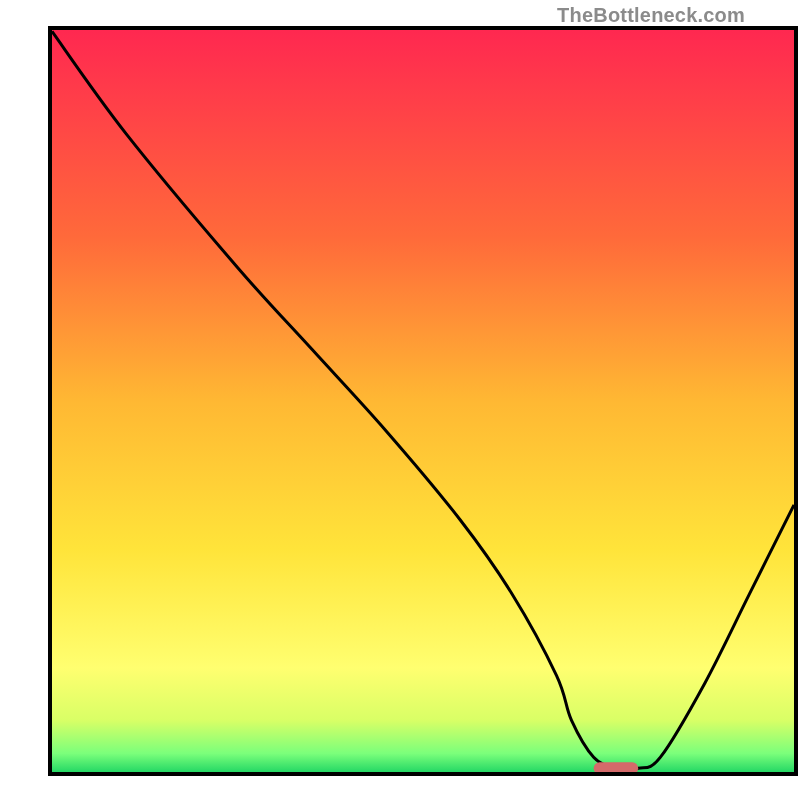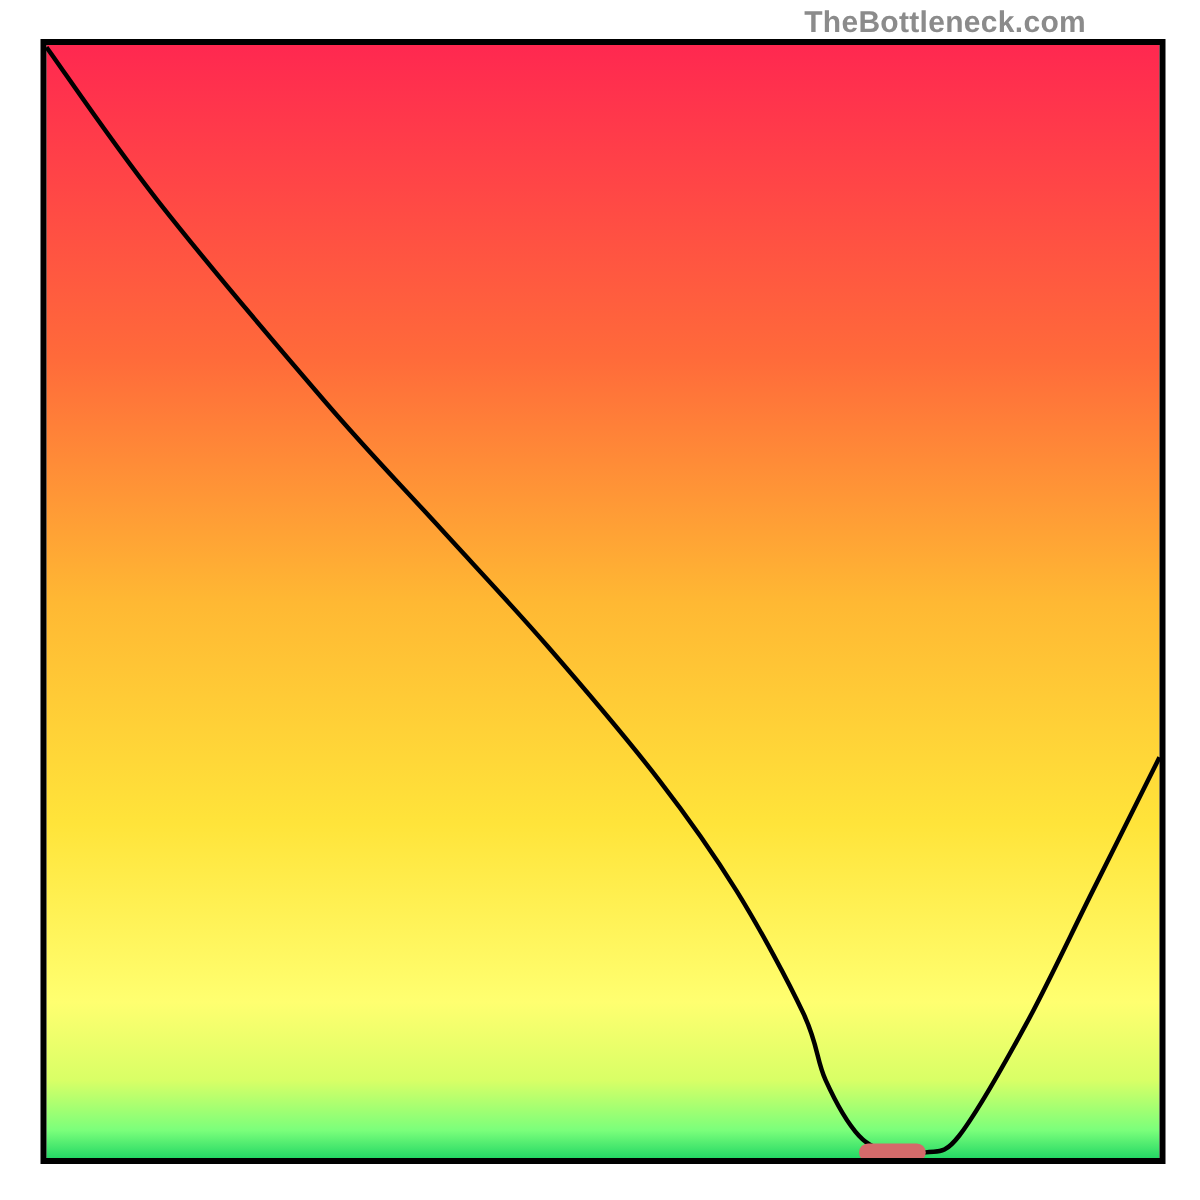--- a/index.html
+++ b/index.html
@@ -8,20 +8,21 @@
     width: 800px;
     height: 800px;
     background: #ffffff;
     font-family: Arial, Helvetica, sans-serif;
   }
   .frame {
     position: relative;
     width: 736px;
     height: 800px;
     box-sizing: border-box;
+    margin-left: 21px;
   }
   .watermark {
     position: absolute;
     top: 4px;
     right: 12px;
     font-size: 20px;
     font-weight: 600;
     color: #8b8b8b;
     letter-spacing: 0.2px;
   }

